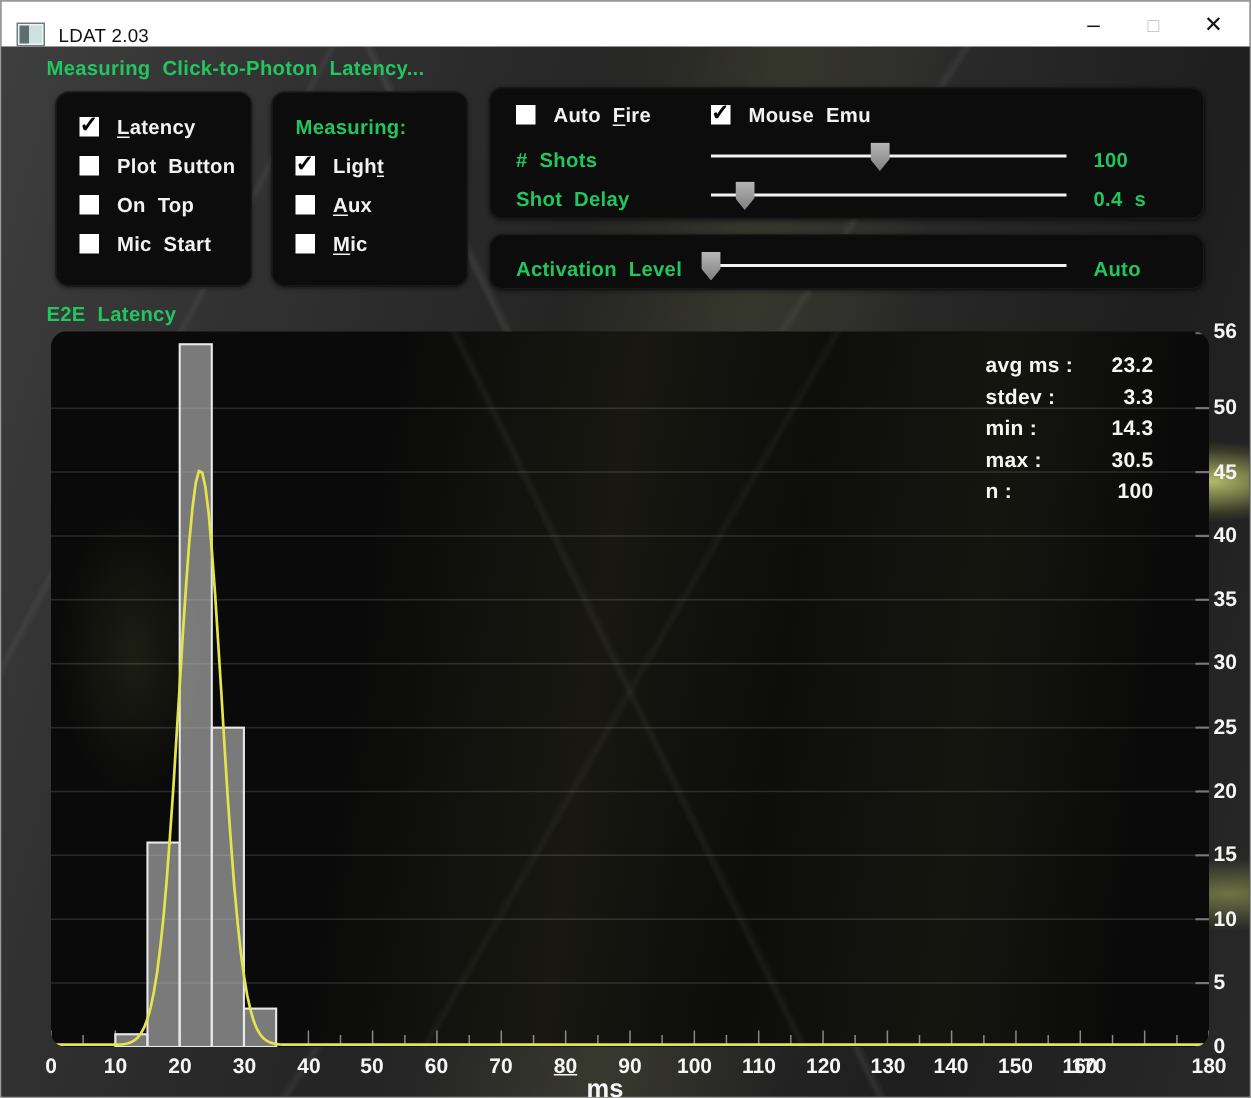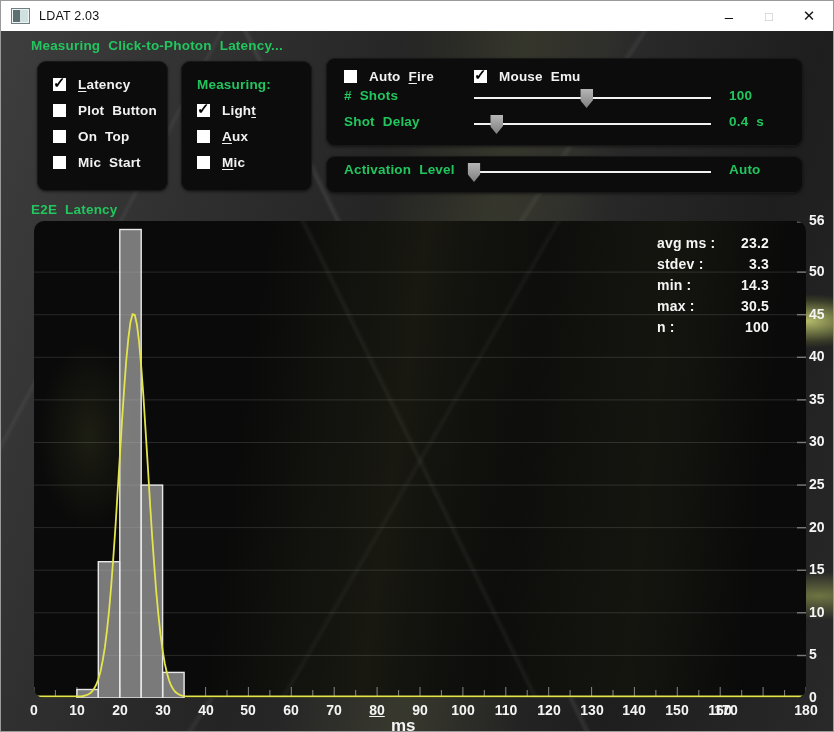--- a/index.html
+++ b/index.html
@@ -3,21 +3,21 @@
 <meta charset="utf-8">
 <style>
   html,body{margin:0;padding:0;background:#000;}
   body{width:834px;height:732px;overflow:hidden;
        font-family:"Liberation Sans",sans-serif;-webkit-font-smoothing:antialiased;}
   .window{position:relative;width:834px;height:732px;box-sizing:border-box;
           border:1px solid #9a9a9a;background:#262626;}
 
   
   .titlebar{position:absolute;left:0;top:0;right:0;height:30px;background:#ffffff;
-            display:flex;align-items:center;z-index:5;}
+            display:flex;align-items:flex-end;z-index:5;}
   .app-icon{width:17px;height:14px;margin-left:10px;border:1px solid #6f7f80;
             background:linear-gradient(to right,#5d6f70 0 45%,#cfe0e0 45% 100%);
             box-shadow:inset 0 0 0 1px #eef4f4;}
   .app-title{margin-left:9px;font-size:12.5px;color:#111;letter-spacing:.2px;}
   .tb-btn{width:40px;height:30px;display:flex;align-items:center;justify-content:center;
           font-size:15px;color:#111;}
   .tb-btns{position:absolute;right:4px;top:0;display:flex;}
   .tb-btn.max{color:#bdbdbd;font-size:13px;}
 
   
@@ -44,21 +44,21 @@
   .panel-activation{left:325px;top:155px;width:477px;height:37px;padding:6px 18px 0 18px;box-sizing:border-box;}
 
   .cbrow{display:flex;align-items:center;height:26px;cursor:default;}
   .cb{width:13px;height:13px;background:#fff;flex:none;position:relative;margin-right:12px;}
   .cb.checked::after{content:"\2713";position:absolute;left:0px;top:-4px;
                      font-size:15px;font-weight:700;color:#000;}
   .cblabel{font-size:13.5px;color:#f2f2f2;font-weight:600;letter-spacing:.2px;word-spacing:4px;}
   .cblabel u{text-decoration:underline;text-underline-offset:2px;}
   .group-title{height:26px;display:flex;align-items:center;font-size:13.5px;}
 
-  .ctl-row{display:flex;align-items:flex-start;height:26px;}
+  .ctl-row{display:flex;align-items:flex-end;height:26px;}
   .ctl-row.first{height:24px;}
   .ctl-label{width:130px;flex:none;font-size:13.5px;}
   .track-col{flex:1;position:relative;height:20px;}
   .track{position:absolute;left:0;right:0;top:9px;height:2px;background:#f2f2f2;}
   .thumb{position:absolute;top:1px;width:13px;height:19px;transform:translateX(-50%);
          background:linear-gradient(#b6b6b6,#7f7f7f);
          clip-path:polygon(0 0,100% 0,100% 58%,50% 100%,0 58%);}
   .ctl-value{width:56px;flex:none;margin-left:18px;font-size:13.5px;}
 
   

